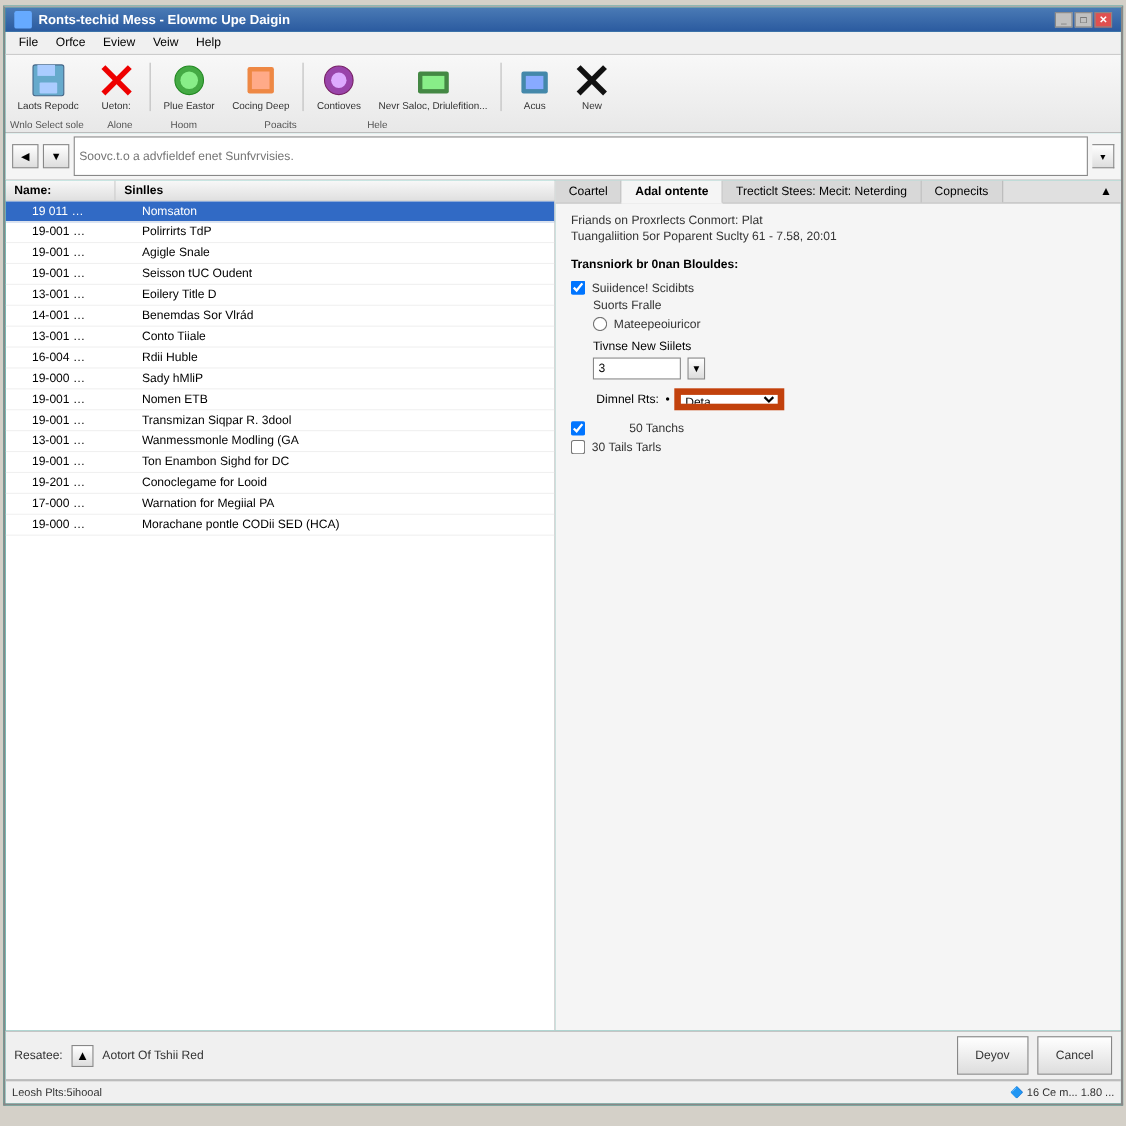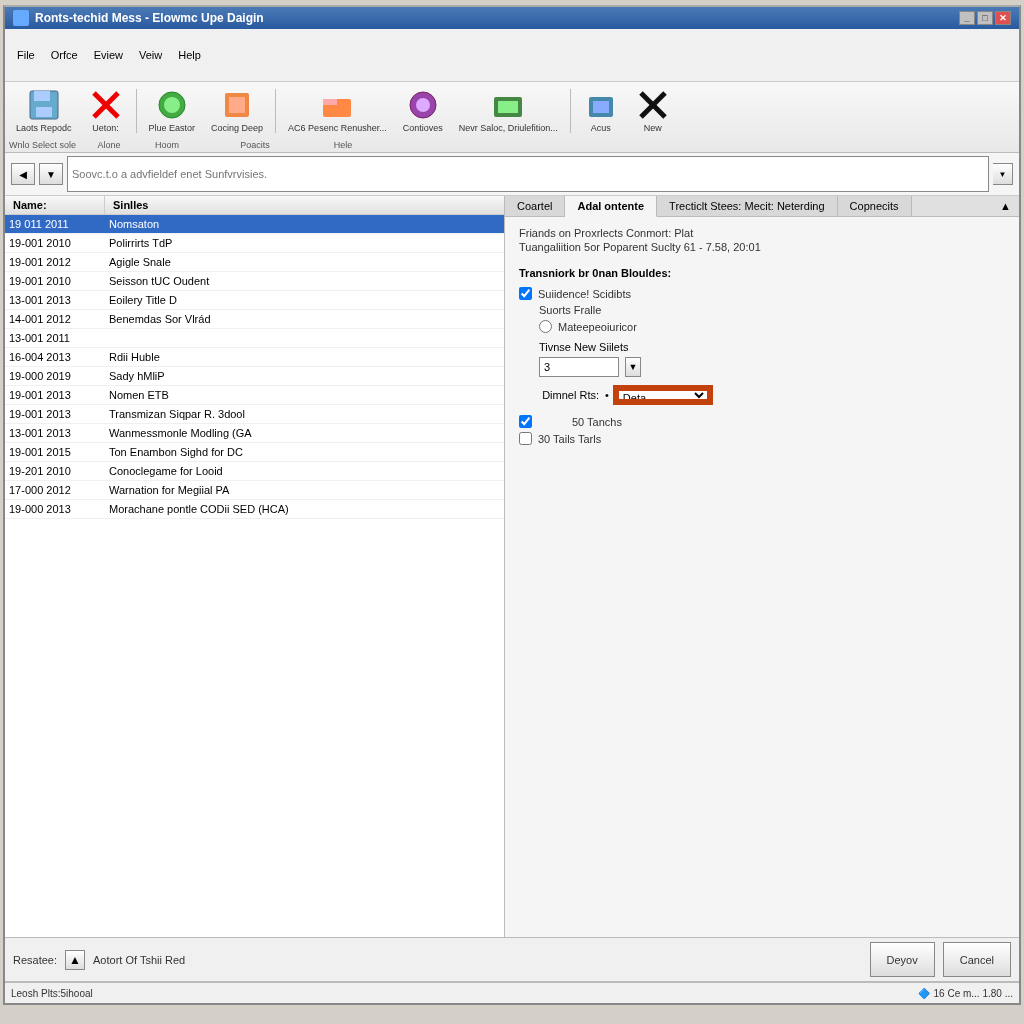--- a/index.html
+++ b/index.html
@@ -57,21 +57,21 @@
       align-items: center;
       justify-content: center;
       cursor: pointer;
       color: #333;
     }
     .title-btn.close { background: #e05050; color: white; }
     .menu-bar {
       background: #f0f0f0;
       display: flex;
       gap: 0;
-      padding: 18px 4px;
+      padding: 2px 4px;
       border-bottom: 1px solid #ccc;
       font-size: 11px;
     }
     .menu-item {
       padding: 2px 8px;
       cursor: pointer;
       color: #000;
     }
     .toolbar {
       background: linear-gradient(to bottom, #f8f8f8, #e8e8e8);
@@ -196,21 +196,21 @@
       overflow-y: auto;
     }
     .list-row {
       display: flex;
       padding: 2px 0;
       cursor: pointer;
       border-bottom: 1px solid #f0f0f0;
     }
     .list-row.selected { background: #316ac5; color: white; }
     .list-cell {
-      padding: 1px 4px;
+      padding: 1px 24px;
       font-size: 11px;
       white-space: nowrap;
       overflow: hidden;
       text-overflow: ellipsis;
     }
     .list-cell:first-child { width: 100px; }
     .list-cell:last-child { flex: 1; }
     .right-panel {
       flex: 1;
       display: flex;
@@ -438,29 +438,20 @@
         <div class="toolbar-btn-icon">
           <svg width="32" height="32">
               <rect x="4" y="4" width="24" height="24" rx="2" fill="#e84"></rect>
               <rect x="8" y="8" width="16" height="16" fill="#fa8"></rect>
             </svg>
         </div>
         <span>Cocing Deep</span>
       </div>
       <div class="toolbar-separator"></div>
 
-      <div class="toolbar-btn" style="min-width:60px;">
-        <div class="toolbar-btn-icon">
-          <svg width="32" height="32">
-              <rect x="2" y="10" width="28" height="18" rx="2" fill="#f84"></rect>
-              <rect x="2" y="10" width="14" height="6" rx="2 2 0 0" fill="#faa"></rect>
-            </svg>
-        </div>
-        <span>AC6 Pesenc Renusher...</span>
-      </div>
 
       <div class="toolbar-btn">
         <div class="toolbar-btn-icon">
           <svg width="32" height="32">
               <circle cx="16" cy="16" r="13" fill="#94a" stroke="#726" stroke-width="1"></circle>
               <circle cx="16" cy="16" r="7" fill="#daf"></circle>
             </svg>
         </div>
         <span>Contioves</span>
       </div>
@@ -540,20 +531,21 @@
             <div class="list-row">
     <span class="list-cell">13-001 2013</span>
     <span class="list-cell">Eoilery Title D</span>
   </div>
             <div class="list-row">
     <span class="list-cell">14-001 2012</span>
     <span class="list-cell">Benemdas Sor Vlrád</span>
   </div>
             <div class="list-row">
     <span class="list-cell">13-001 2011</span>
+    <span class="list-cell">Conto Tiiale</span>
   </div>
             <div class="list-row">
     <span class="list-cell">16-004 2013</span>
     <span class="list-cell">Rdii Huble</span>
   </div>
             <div class="list-row">
     <span class="list-cell">19-000 2019</span>
     <span class="list-cell">Sady hMliP</span>
   </div>
             <div class="list-row">

